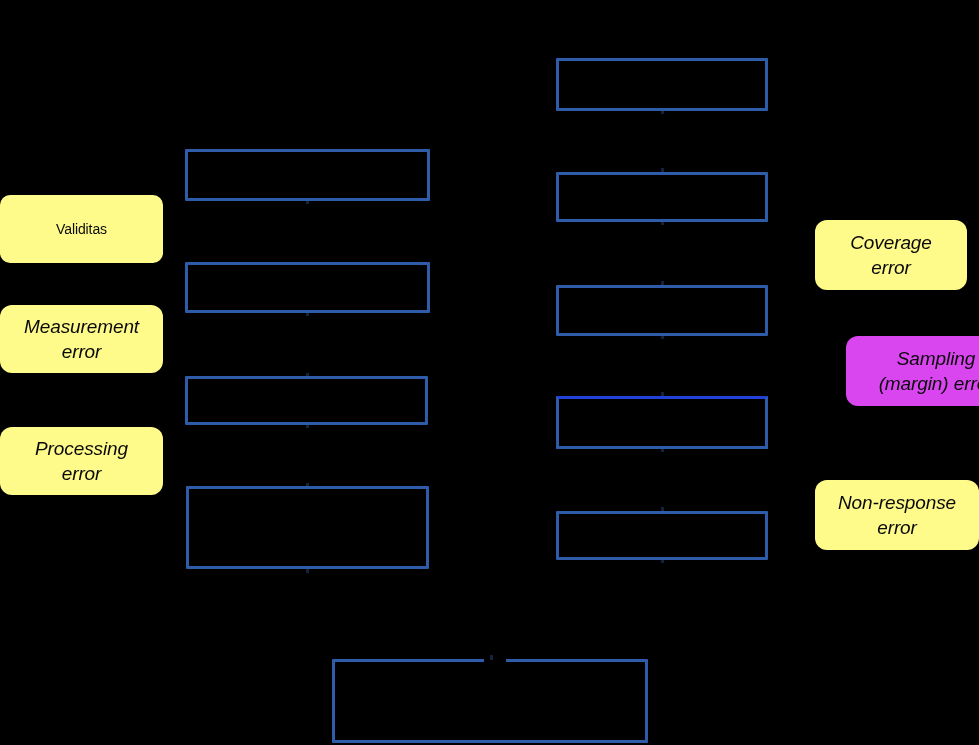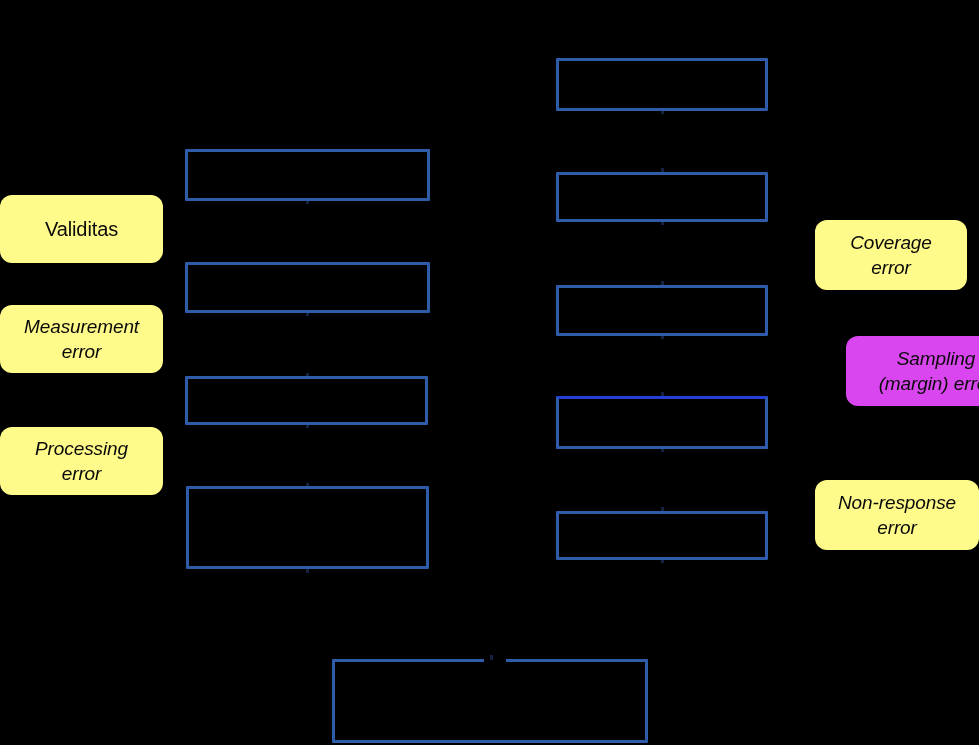--- a/index.html
+++ b/index.html
@@ -27,21 +27,21 @@
     align-items: center;
     justify-content: center;
     text-align: center;
     color: #0A0A0A;
     font-size: 19px;
     line-height: 1.32;
     padding: 4px 8px;
     font-style: italic;
     letter-spacing: -0.1px;
   }
-  .chip.upright { font-style: normal; font-size: 20px; }
+  .chip.upright { font-style: normal; font-size: 14px; border-radius: 10px; }
 
   
   .obox {
     position: absolute;
     box-sizing: border-box;
     background: #000000;
     border: 3px solid #2E5CA8;
     border-radius: 1px;
   }
   .obox.bright {

